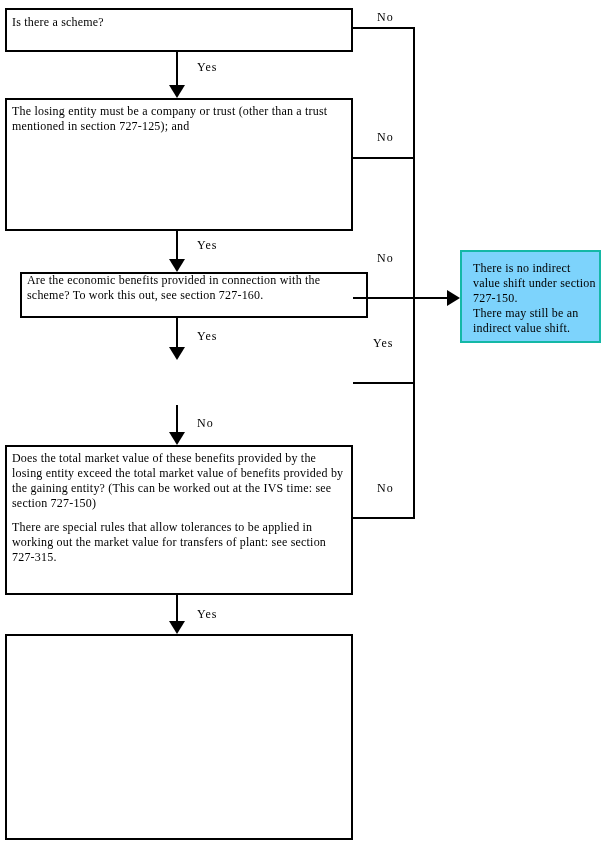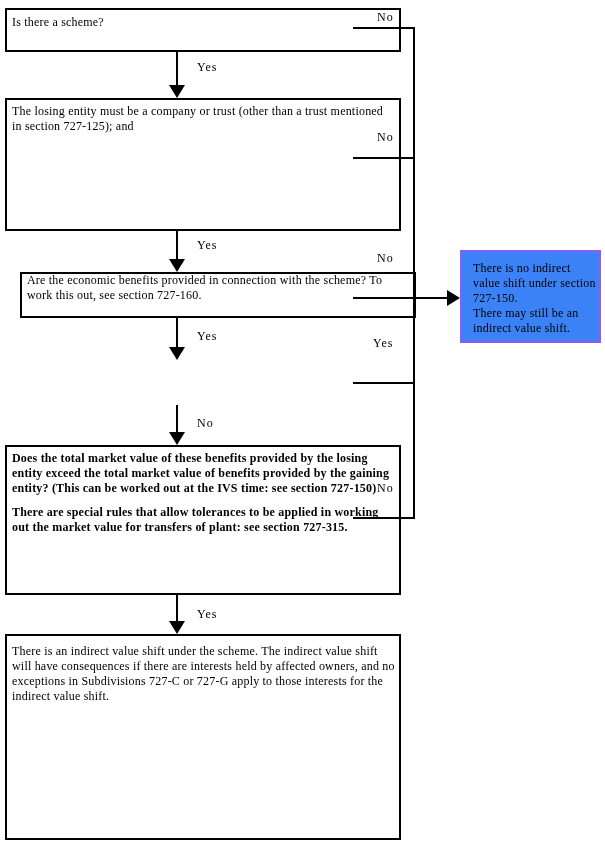--- a/index.html
+++ b/index.html
@@ -11,38 +11,38 @@
     font-family: "Liberation Serif", "DejaVu Serif", serif;
     font-size: 12px;
     line-height: 15px;
     color: #000000;
     letter-spacing: 0.2px;
     overflow: hidden;
   }
   .box {
     position: absolute;
     left: 5px;
-    width: 396px;
+    width: 348px;
     border: 2px solid #000000;
     background: #ffffff;
     box-sizing: border-box;
     padding: 4px 4px 19px 5px;
   }
   .box.vcenter { display: flex; flex-direction: column; justify-content: center; }
   .box p { margin: 0 0 9px 0; }
   .box p:last-child { margin-bottom: 0; }
   .indent { margin-left: 31px; }
   .result-box {
     position: absolute;
     left: 460px;
     top: 250px;
     width: 141px;
     height: 93px;
-    border: 2px solid #8b5cf6;
-    background: #3b82f6;
+    border: 2px solid #14b8a6;
+    background: #7dd3fc;
     box-sizing: border-box;
     padding: 9px 3px 6px 11px;
   }
   .result-box p { margin: 0; }
   .hline { position: absolute; height: 2px; background: #000000; }
   .vline { position: absolute; width: 2px; background: #000000; }
   .head-down {
     position: absolute; width: 0; height: 0;
     border-left: 8px solid transparent;
     border-right: 8px solid transparent;
@@ -67,27 +67,26 @@
 
   <div class="box" style="top:98px; height:133px;">
     <p class="indent">The losing entity must be a company or trust (other than a trust mentioned in section 727-125); and</p>
   </div>
 
   <div class="box vcenter" style="top:272px; height:46px;margin-left:15px;">
     <p>Are the economic benefits provided in connection with the scheme?  To work this out, see section 727-160.</p>
   </div>
 
 
-  <div class="box" style="top:445px; height:150px;font-weight:bold;">
+  <div class="box" style="top:445px; height:150px;">
     <p>Does the total market value of these benefits provided by the losing entity exceed the total market value of benefits provided by the gaining entity? (This can be worked out at the IVS time:  see section 727-150)</p>
     <p>There are special rules that allow tolerances to be applied in working out the market value for transfers of plant:  see section 727-315.</p>
   </div>
 
   <div class="box" style="top:634px; height:206px; padding-top:8px;">
-    <p>There is an indirect value shift under the scheme. The indirect value shift will have consequences if there are interests held by affected owners, and no exceptions in Subdivisions 727-C or 727-G apply to those interests for the indirect value shift.</p>
   </div>
 
   <div class="result-box">
     <p>There is no indirect value shift under section 727-150.</p>
     <p>There may still be an indirect value shift.</p>
   </div>
 
   <div class="vline" style="left:413px; top:27px; height:492px;"></div>
 
   <div class="hline" style="left:353px; top:27px; width:62px;"></div>

